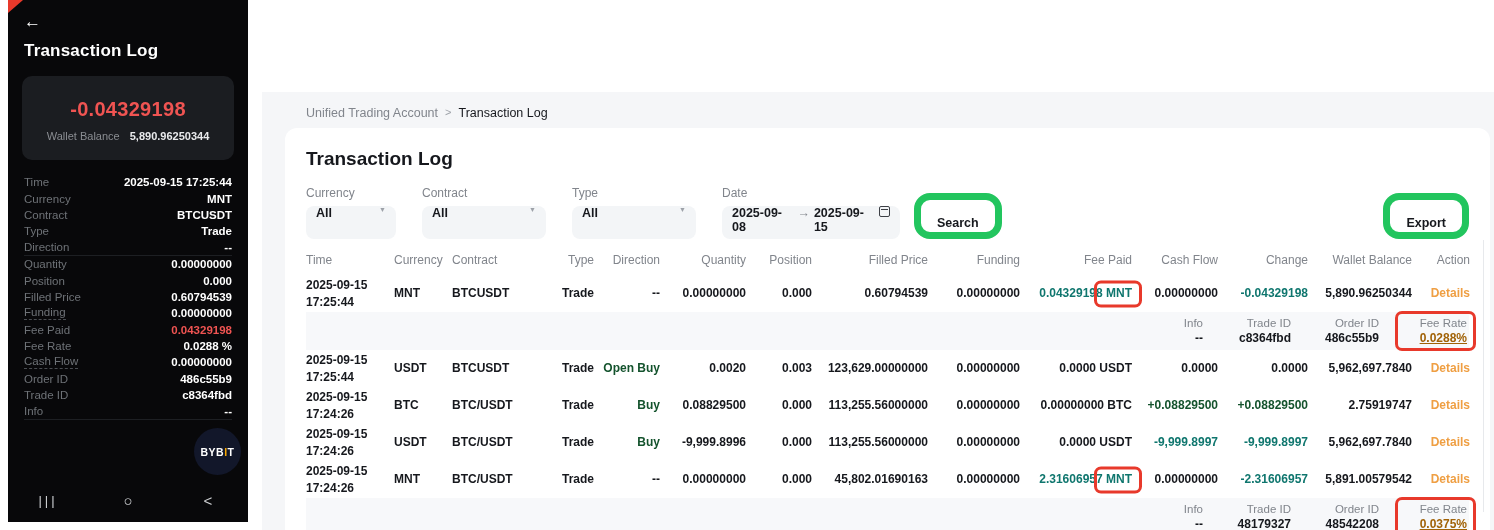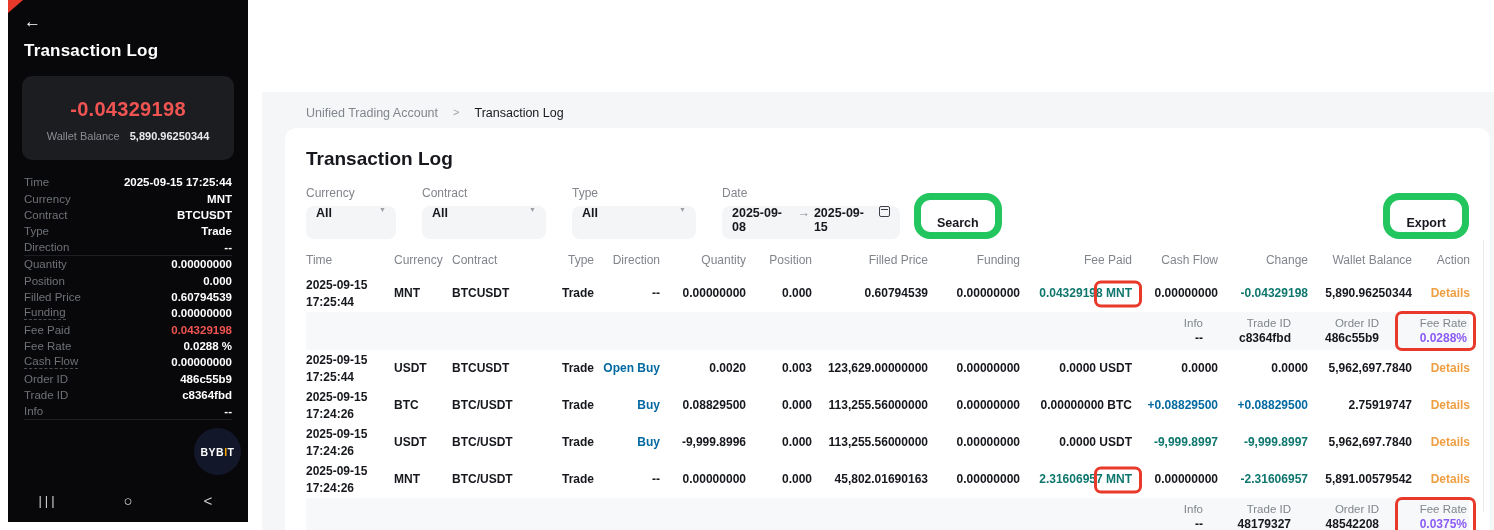--- a/index.html
+++ b/index.html
@@ -29,21 +29,21 @@
     background:#12172a; display:flex; align-items:center; justify-content:center;
     font-size:10.5px; font-weight:bold; letter-spacing:.5px; color:#fff; }
   .bybit-logo .accent { color:#f7a600; }
   .phone-nav { position:absolute; left:0; right:0; bottom:0; height:44px; display:flex; align-items:center; }
   .phone-nav span { flex:1; text-align:center; color:#cfd1d4; font-size:15px; }
   .nav-recents { letter-spacing:3px; font-size:13px !important; }
   .nav-back { font-weight:300; }
 
   
   .web { position:absolute; left:262px; top:92px; right:0; bottom:0; background:#f5f6f8; }
-  .crumb { padding:14px 4px 0 44px; font-size:12.5px; color:#81858c; display:flex; gap:15px; align-items:flex-start; }
+  .crumb { padding:14px 4px 0 44px; font-size:12.5px; color:#81858c; display:flex; gap:7px; align-items:flex-start; }
   .crumb .sep { font-size:11px; color:#9da1a8; }
   .crumb .here { color:#16181d; }
   .card { position:absolute; left:23px; top:36px; width:1205px; bottom:-20px; background:#fff;
     border-radius:12px 12px 0 0; padding:20px 21px 0 21px; }
   .scroll-line { position:absolute; right:6px; top:112px; height:272px; width:1px; background:#e7e9ec; }
   .page-title { font-size:19px; font-weight:bold; color:#16181d; margin-bottom:16px; }
 
   .filters { display:flex; align-items:flex-end; gap:26px; margin-bottom:6px; }
   .fgroup .flabel { font-size:12px; color:#81858c; margin-bottom:6px; }
   .fbox { height:33px; background:#f3f5f7; border-radius:8px; display:flex; 
@@ -62,30 +62,30 @@
   
   .tbl { --cols: 88px 58px 90px 52px 66px 86px 66px 116px 92px 112px 86px 90px 104px 58px; margin-top:2px; }
   .thead, .trow { display:grid; grid-template-columns:var(--cols); align-items:center; }
   .thead { padding:8px 0 8px 0; }
   .th { font-size:12px; color:#81858c; }
   .trow { min-height:37px; }
   .td { font-size:12px; color:#16181d; font-weight:600; line-height:1.35; }
   
   .c3,.c4,.c5,.c6,.c7,.c8,.c9,.c10,.c11,.c12,.c13 { text-align:right; }
   .td.c0 span { display:block; }
-  .pos { color:#0369a1; } .neg { color:#0f766e; }
+  .pos { color:#14532d; } .neg { color:#0f766e; }
   .details-link { color:#ef9f43; cursor:pointer; }
   .c9 { position:relative; }
   .ann-mnt { position:absolute; top:50%; transform:translateY(-50%); right:-10px; width:48px; height:27px;
     border:3px solid #e8392b; border-radius:7px; pointer-events:none; }
   .subrow { background:#f7f8fa; min-height:38px; display:flex; justify-content:flex-end; align-items:center; padding:3px 2px 3px 0; }
   .stack { width:88px; text-align:right; }
   .stack .slab { font-size:11.5px; color:#81858c; }
   .stack .sval { font-size:12px; font-weight:600; color:#16181d; margin-top:2px; }
-  .stack .sval.pos { color:#8b5cf6; }
+  .stack .sval.pos { color:#a16207;text-decoration:underline; }
   .fee-rate-wrap { position:relative; display:inline-block; min-width:60px; }
   .ann-rate { position:absolute; inset:-6px -9px -6px -12px; border:3px solid #e8392b; border-radius:7px; pointer-events:none; }
 </style>
 </head>
 <body>
 
 <div class="stage">
 
   <div class="phone">
     <div class="corner-tri"></div>

